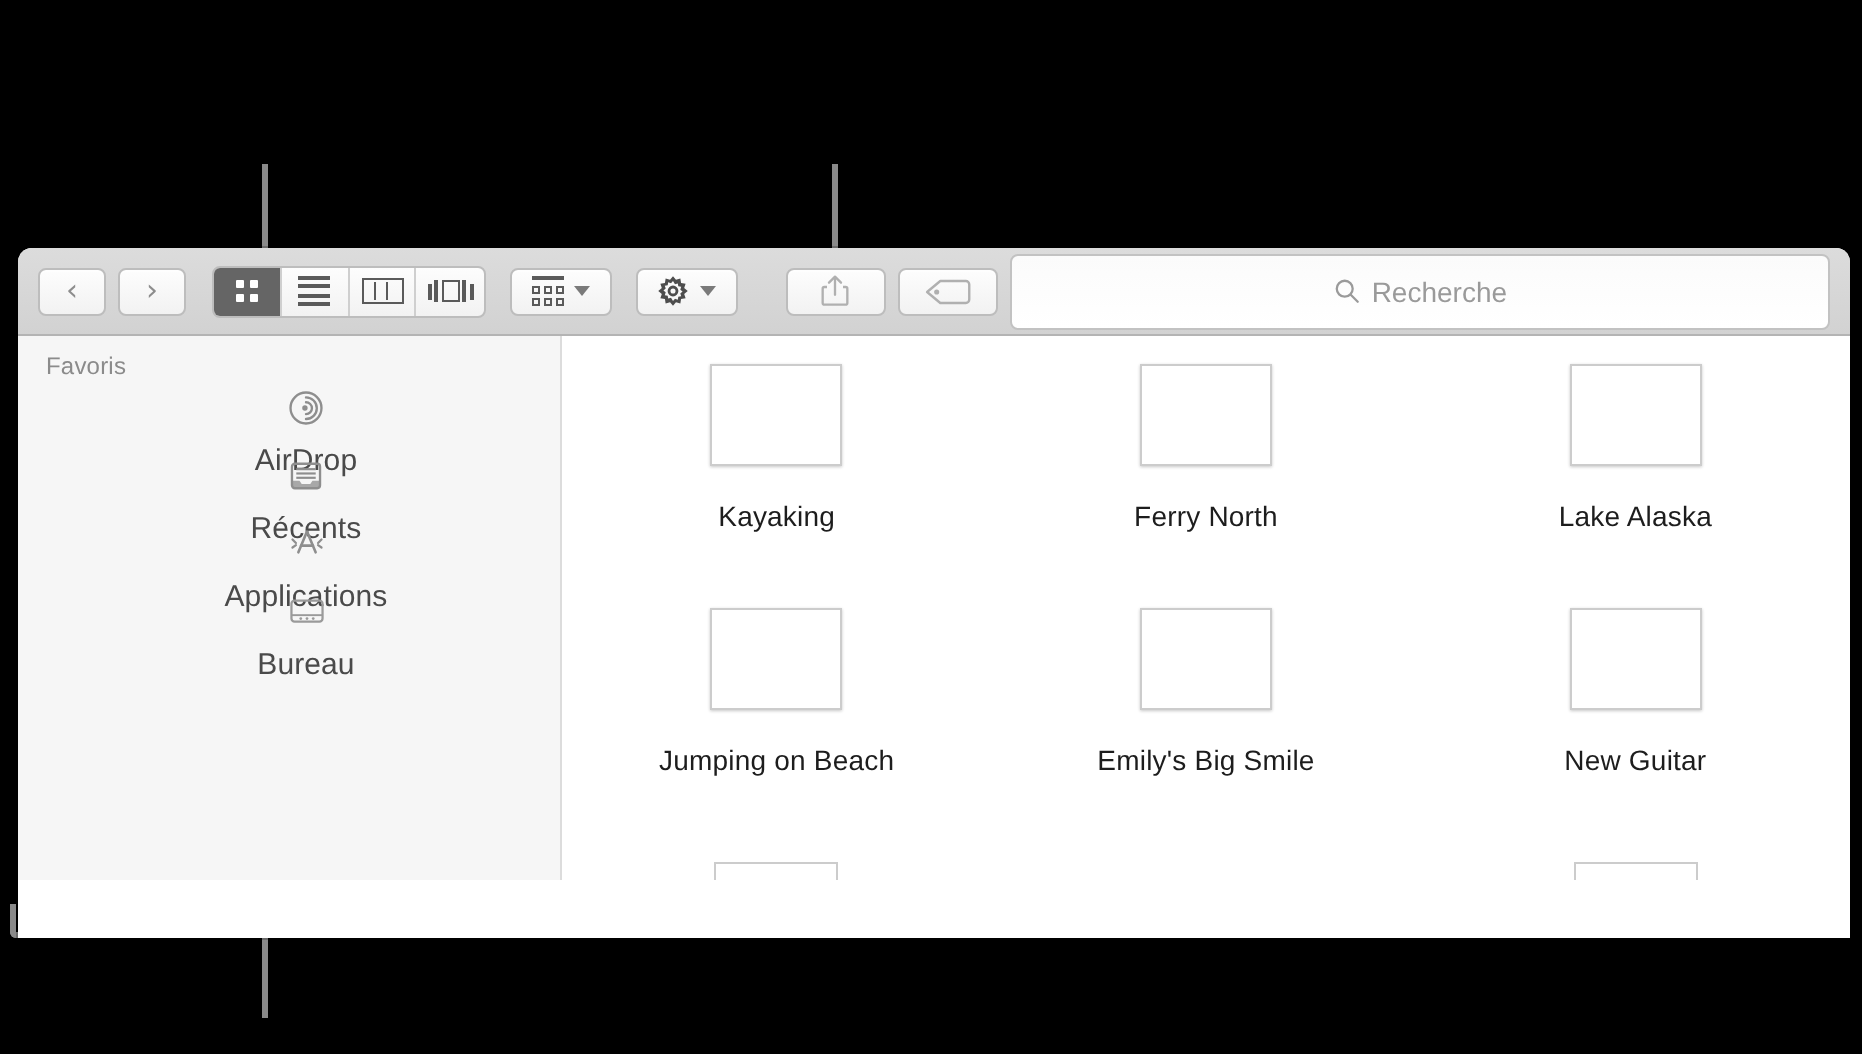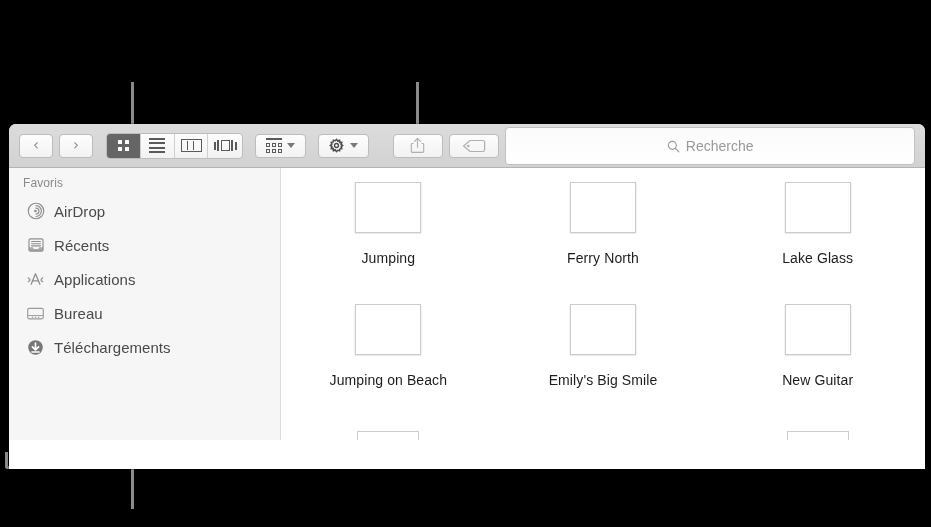--- a/index.html
+++ b/index.html
@@ -248,20 +248,21 @@
     padding: 0 0 4px 14px;
     letter-spacing: 0.1px;
   }
   .side-item {
     display: flex;
     align-items: center;
     gap: 9px;
     height: 34px;
     padding-left: 17px;
     box-sizing: border-box;
+    flex-direction: column;
   }
   .side-icon {
     width: 19px; height: 19px;
     flex: none;
     display: flex; align-items: center; justify-content: center;
   }
   .side-label {
     font-size: 15px;
     color: #4a4a4a;
     letter-spacing: 0.05px;
@@ -515,49 +516,39 @@
               <rect x="2" y="5" width="18" height="12.2" rx="1.8" fill="none" stroke="#9a9a9a" stroke-width="1.3"></rect>
               <line x1="2" y1="13.4" x2="20" y2="13.4" stroke="#9a9a9a" stroke-width="1.1"></line>
               <circle cx="7.4" cy="15.4" r="0.8" fill="#9a9a9a"></circle>
               <circle cx="11" cy="15.4" r="0.8" fill="#9a9a9a"></circle>
               <circle cx="14.6" cy="15.4" r="0.8" fill="#9a9a9a"></circle>
             </svg>
           </span>
           <span class="side-label">Bureau</span>
         </div>
 
-        <div class="side-item">
-          <span class="side-icon">
-            <svg width="19" height="19" viewBox="0 0 22 22">
-              <circle cx="11" cy="11" r="8.4" fill="#777777"></circle>
-              <path d="M11 6 v7.4 M7.4 10.2 L11 13.8 L14.6 10.2" fill="none" stroke="#ffffff" stroke-width="1.9" stroke-linecap="round" stroke-linejoin="round"></path>
-              <line x1="6.8" y1="16.1" x2="15.2" y2="16.1" stroke="#ffffff" stroke-width="1.7" stroke-linecap="round"></line>
-            </svg>
-          </span>
-          <span class="side-label">Téléchargements</span>
-        </div>
       </div>
 
       <div id="content">
         <div class="grid">
 
           <div class="grid-cell">
             <span class="thumb">
               <span class="pic pic-kayaking">
                 <span class="rect" style="left:0;top:0;width:100%;height:30%;background:linear-gradient(to bottom,#7d9173,#4e6b4a);"></span>
                 <span class="rect" style="left:0;top:28%;width:100%;height:72%;background:linear-gradient(to bottom,#93b8c8,#a8cbd8);"></span>
                 <span class="rect" style="left:6%;top:55%;width:60%;height:20%;background:#e8e9e4;border-radius:2px;"></span>
                 <span class="blob" style="left:42%;top:38%;width:20%;height:32%;background:#2f5d8c;border-radius:3px;"></span>
                 <span class="blob" style="left:44%;top:28%;width:11%;height:15%;background:#c89a7a;"></span>
                 <span class="blob" style="left:24%;top:48%;width:16%;height:24%;background:#d4d7da;border-radius:3px;"></span>
                 <span class="rect" style="left:14%;top:18%;width:70%;height:4%;background:#caa87a;transform:rotate(-18deg);"></span>
                 <span class="rect" style="left:56%;top:36%;width:10%;height:26%;background:#b23b3b;border-radius:2px;"></span>
               </span>
             </span>
-            <span class="file-label">Jumping</span>
+            <span class="file-label">Kayaking</span>
           </div>
 
           <div class="grid-cell">
             <span class="thumb">
               <span class="pic pic-ferry">
                 <span class="rect" style="left:0;top:0;width:100%;height:38%;background:linear-gradient(to bottom,#c6d6de,#9db5c0);"></span>
                 <span class="rect" style="left:0;top:36%;width:100%;height:64%;background:linear-gradient(to bottom,#a5c8d4,#c2dde3);"></span>
                 <span class="rect" style="left:0;top:52%;width:100%;height:7%;background:#6fa7bd;transform:rotate(-5deg);"></span>
                 <span class="blob" style="left:48%;top:22%;width:22%;height:62%;background:#d4402f;border-radius:4px 4px 1px 1px;"></span>
                 <span class="blob" style="left:52%;top:12%;width:14%;height:18%;background:#b8773f;border-radius:50%;"></span>
@@ -573,21 +564,21 @@
               <span class="pic pic-lake">
                 <span class="rect" style="left:0;top:0;width:100%;height:30%;background:linear-gradient(to bottom,#93a7bd,#b8c6d2);"></span>
                 <span class="rect" style="left:0;top:12%;width:100%;height:10%;background:#e9eef2;opacity:.75;"></span>
                 <span class="rect" style="left:0;top:26%;width:100%;height:16%;background:#55654f;"></span>
                 <span class="rect" style="left:0;top:24%;width:46%;height:10%;background:#6e7f8c;"></span>
                 <span class="rect" style="left:0;top:40%;width:100%;height:60%;background:linear-gradient(to bottom,#9dbdc0,#d8e6e7);"></span>
                 <span class="rect" style="left:10%;top:58%;width:80%;height:3%;background:#ffffff;opacity:.55;"></span>
                 <span class="rect" style="left:20%;top:72%;width:62%;height:3%;background:#ffffff;opacity:.45;"></span>
               </span>
             </span>
-            <span class="file-label">Lake Glass</span>
+            <span class="file-label">Lake Alaska</span>
           </div>
 
           <div class="grid-cell">
             <span class="thumb">
               <span class="pic pic-jumping">
                 <span class="rect" style="left:0;top:0;width:100%;height:34%;background:linear-gradient(to bottom,#a5c4da,#cfd9dd);"></span>
                 <span class="rect" style="left:0;top:30%;width:100%;height:26%;background:#7f9b6d;"></span>
                 <span class="rect" style="left:0;top:54%;width:100%;height:46%;background:linear-gradient(to bottom,#c6b89a,#b6bfc3);"></span>
                 <span class="blob" style="left:40%;top:22%;width:16%;height:48%;background:#3e6b8a;border-radius:3px;"></span>
                 <span class="blob" style="left:43%;top:16%;width:9%;height:11%;background:#d0a383;border-radius:50%;"></span>

